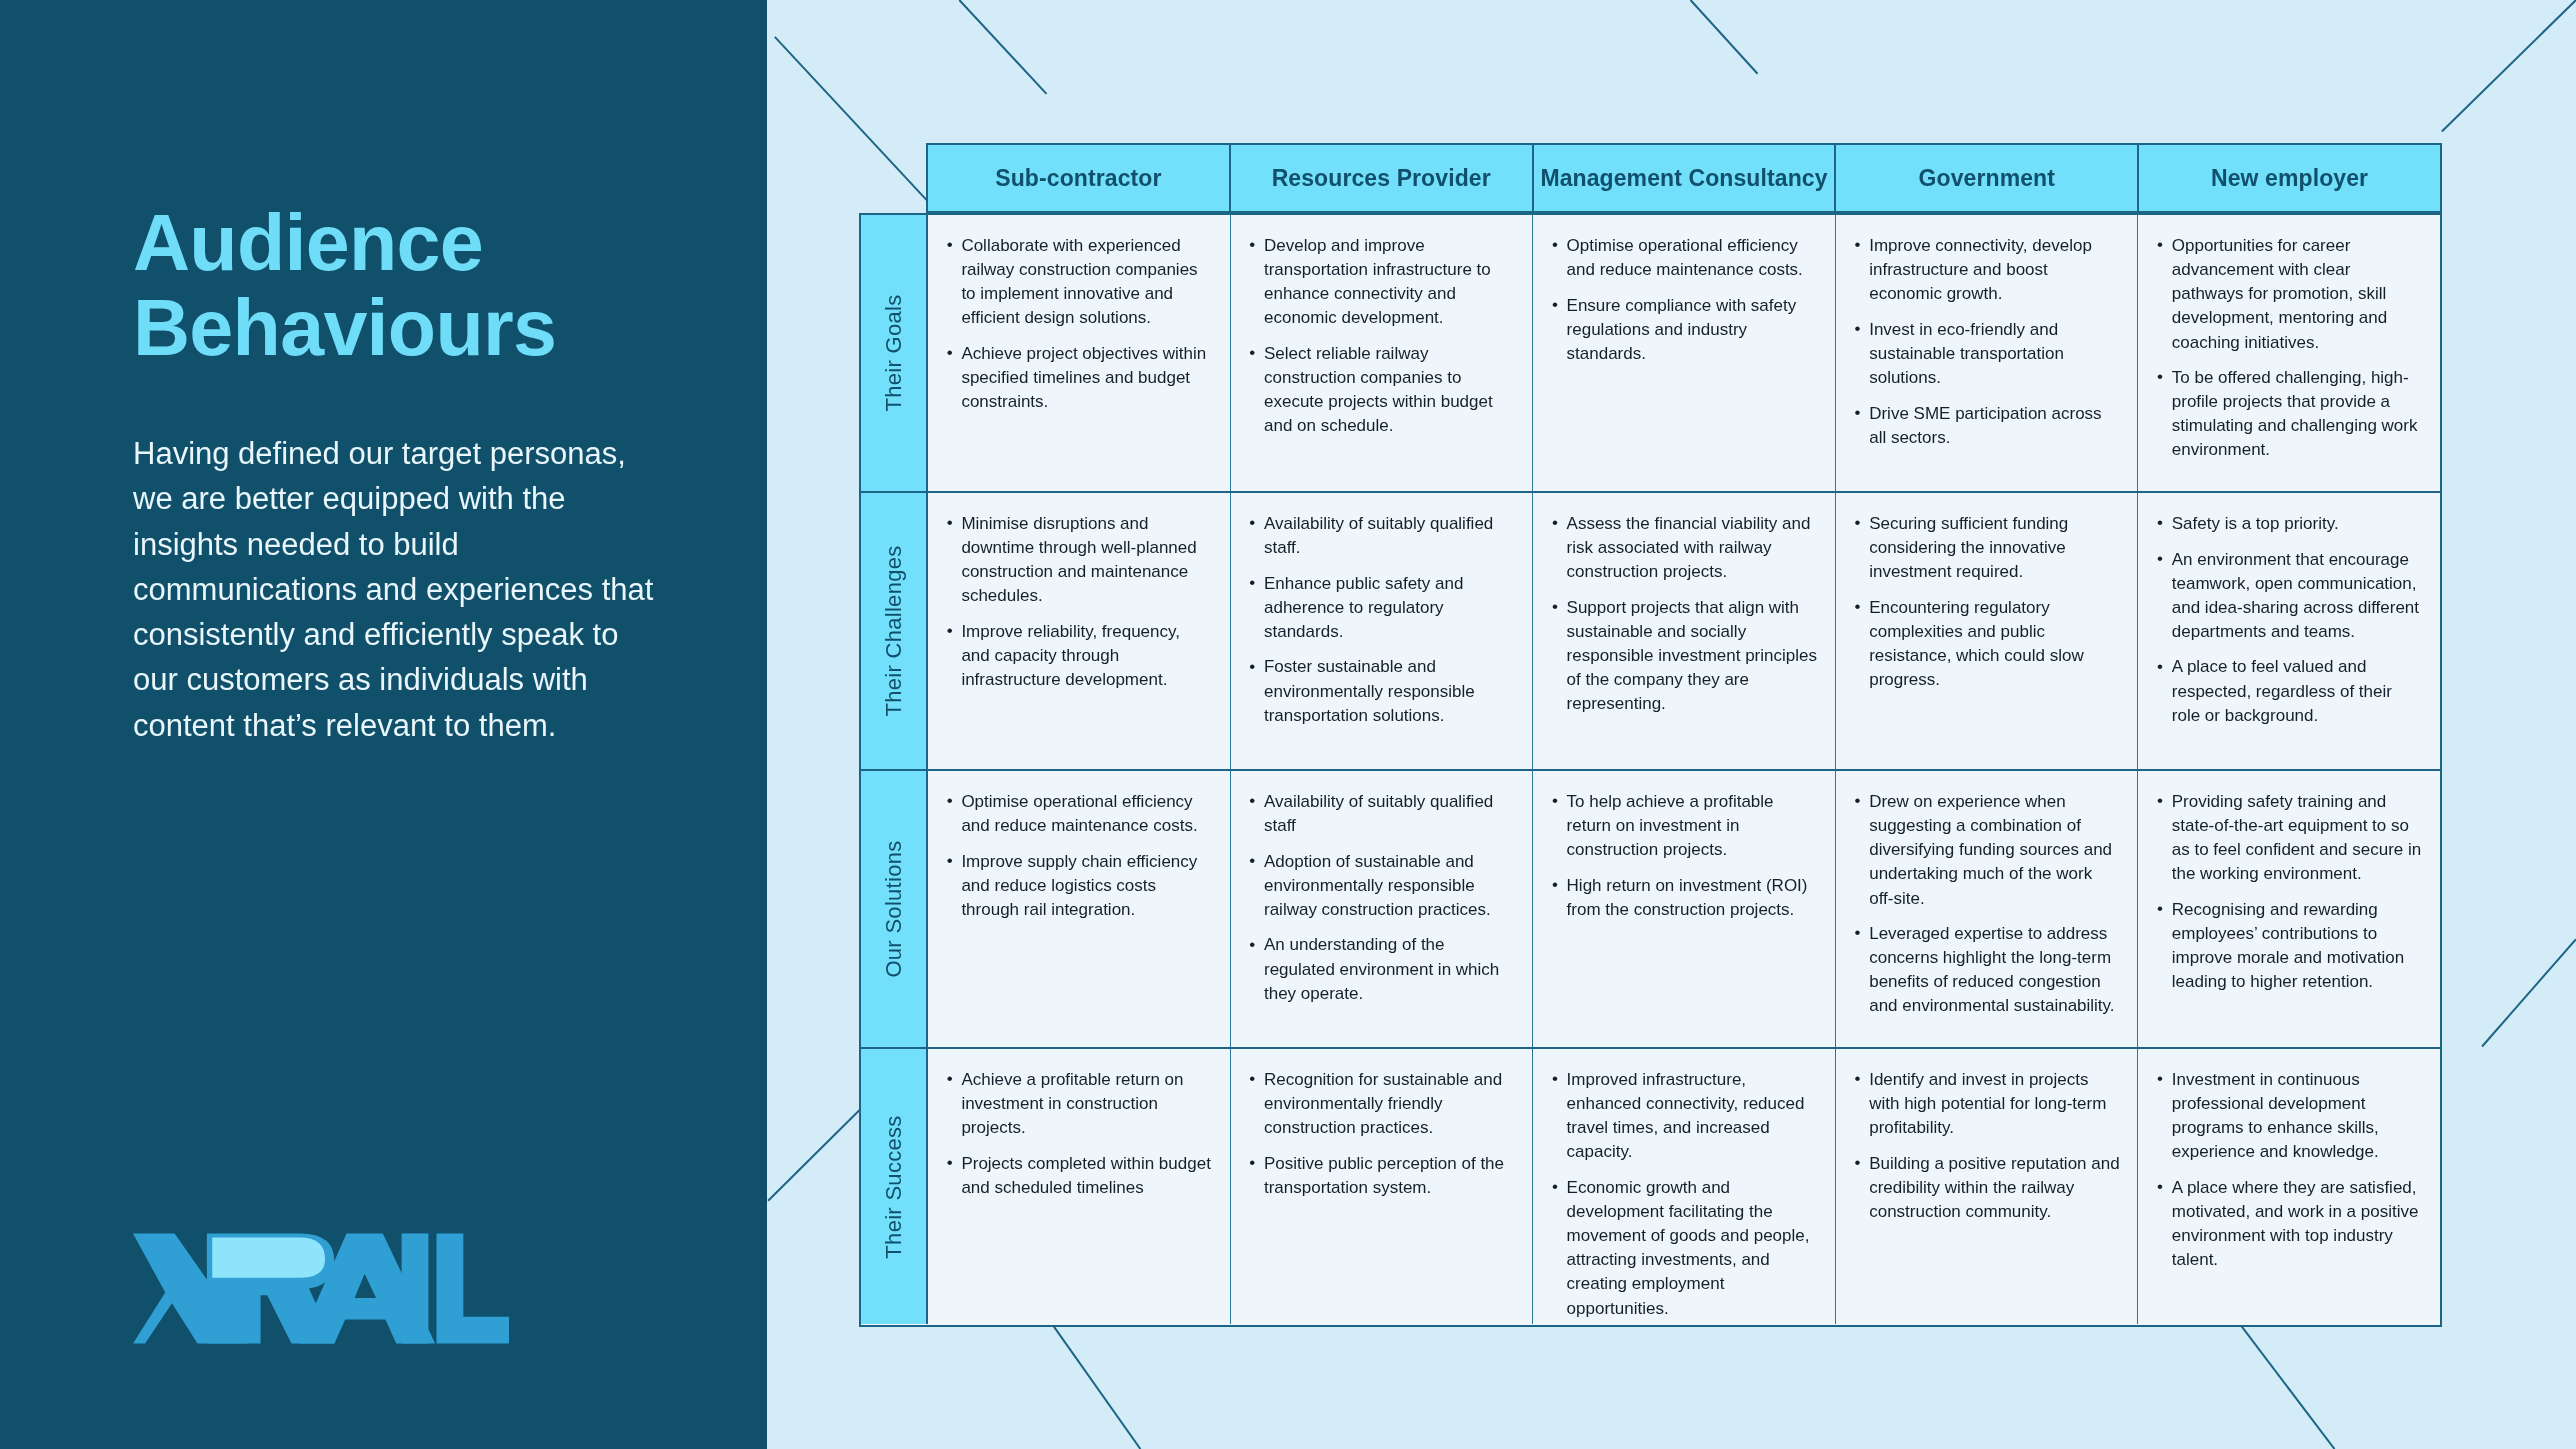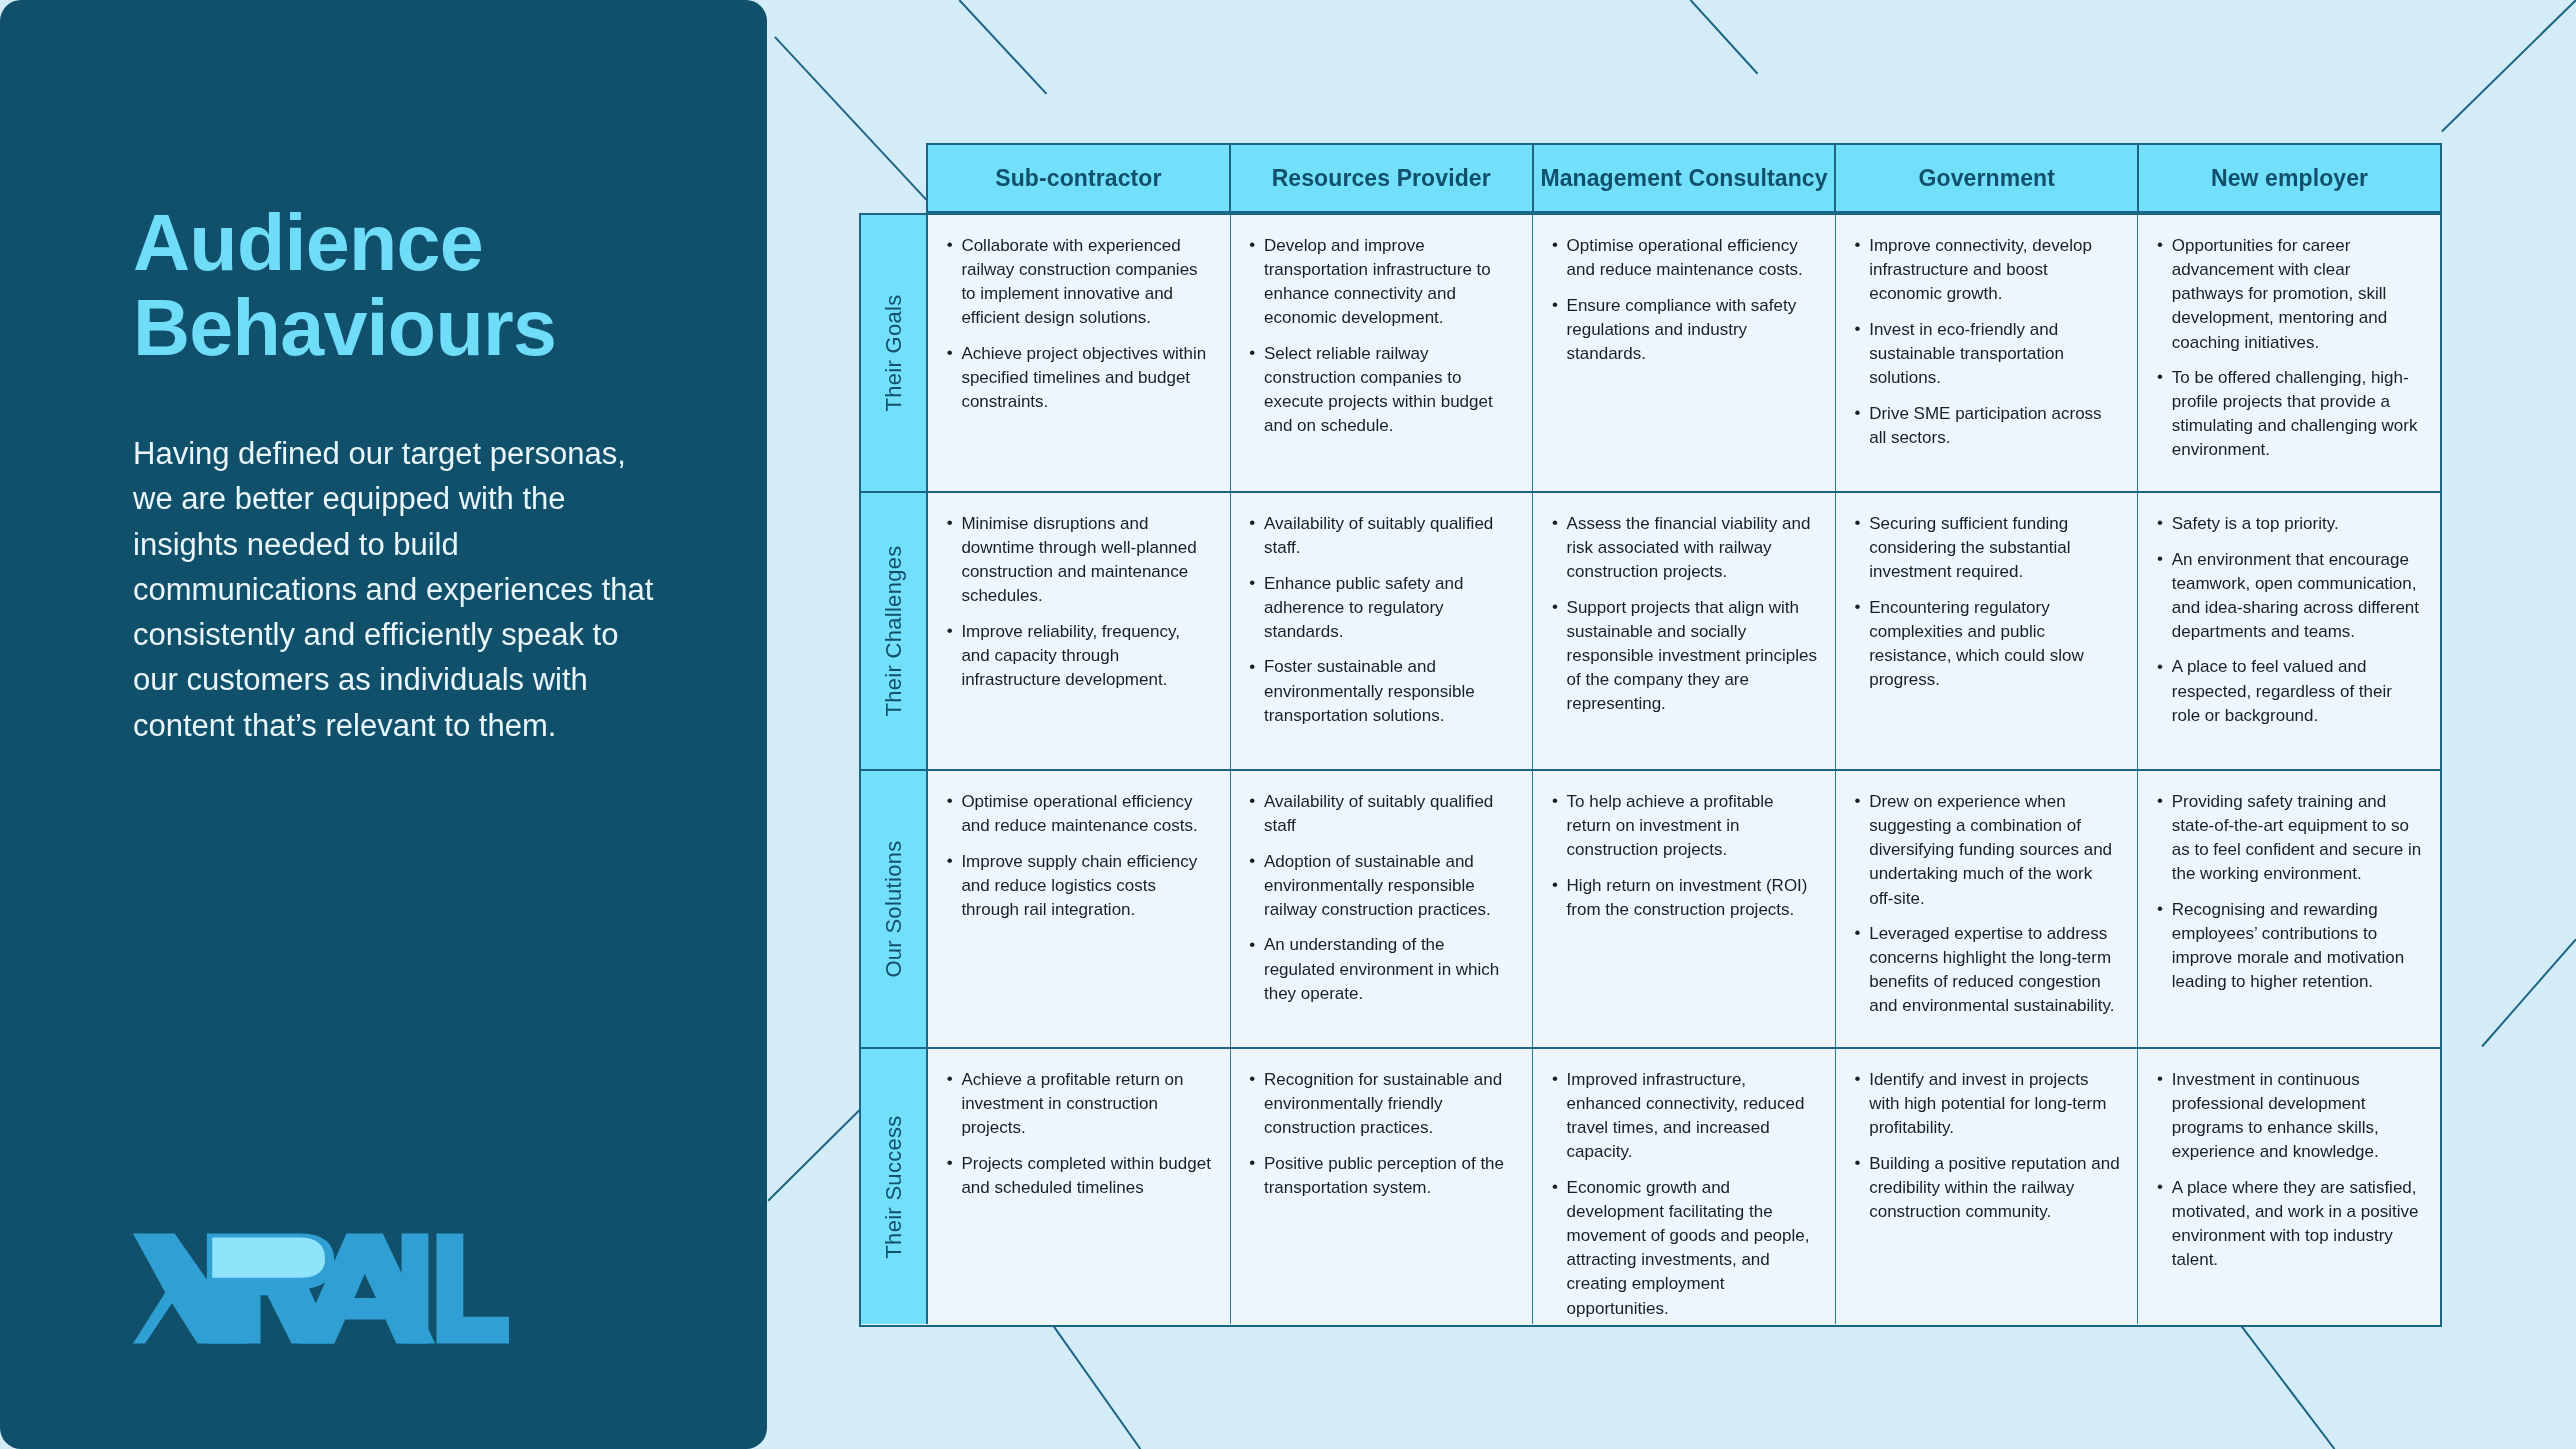--- a/index.html
+++ b/index.html
@@ -17,21 +17,20 @@
     width:2576px; height:1449px;
     pointer-events:none;
   }
 
   
   .left-panel{
     position:absolute; left:0; top:0;
     width:767px; height:1449px;
     background:#11506b;
     z-index:3;
-    border-radius:21px;
   }
   .panel-inner{
     position:absolute;
     left:133px; top:201px;
     width:530px;
   }
   .headline{
     font-size:79px;
     font-weight:700;
     line-height:1.07;
@@ -257,21 +256,21 @@
       </ul>
         </div>
       <div class="cell">
           <ul>
         <li>Assess the financial viability and risk associated with railway construction projects.</li>
         <li>Support projects that align with sustainable and socially responsible investment principles of the company they are representing.</li>
       </ul>
         </div>
       <div class="cell">
           <ul>
-        <li>Securing sufficient funding considering the substantial investment required.</li>
+        <li>Securing sufficient funding considering the innovative investment required.</li>
         <li>Encountering regulatory complexities and public resistance, which could slow progress.</li>
       </ul>
         </div>
       <div class="cell">
           <ul>
         <li>Safety is a top priority.</li>
         <li>An environment that encourage teamwork, open communication, and idea-sharing across different departments and teams.</li>
         <li>A place to feel valued and respected, regardless of their role or background.</li>
       </ul>
         </div>

